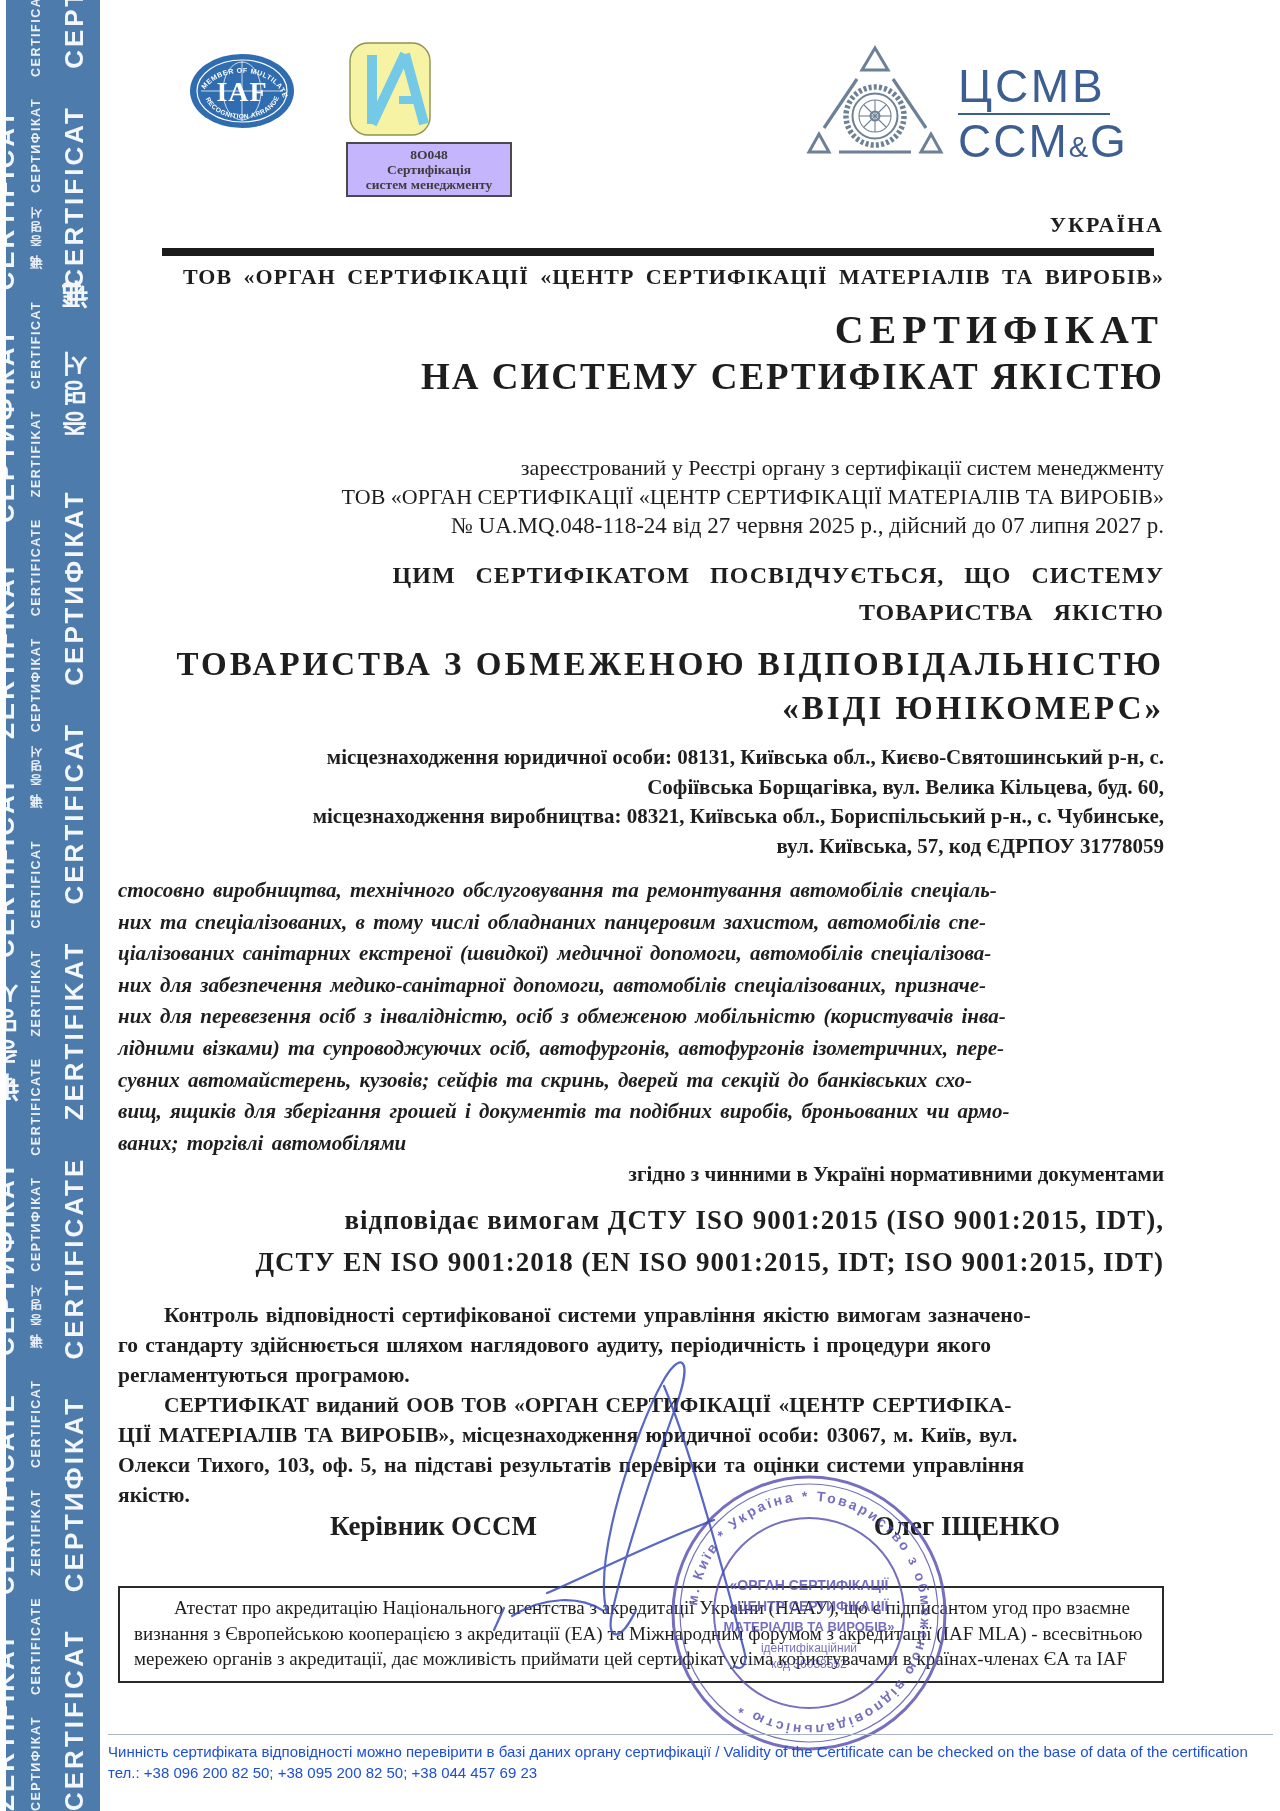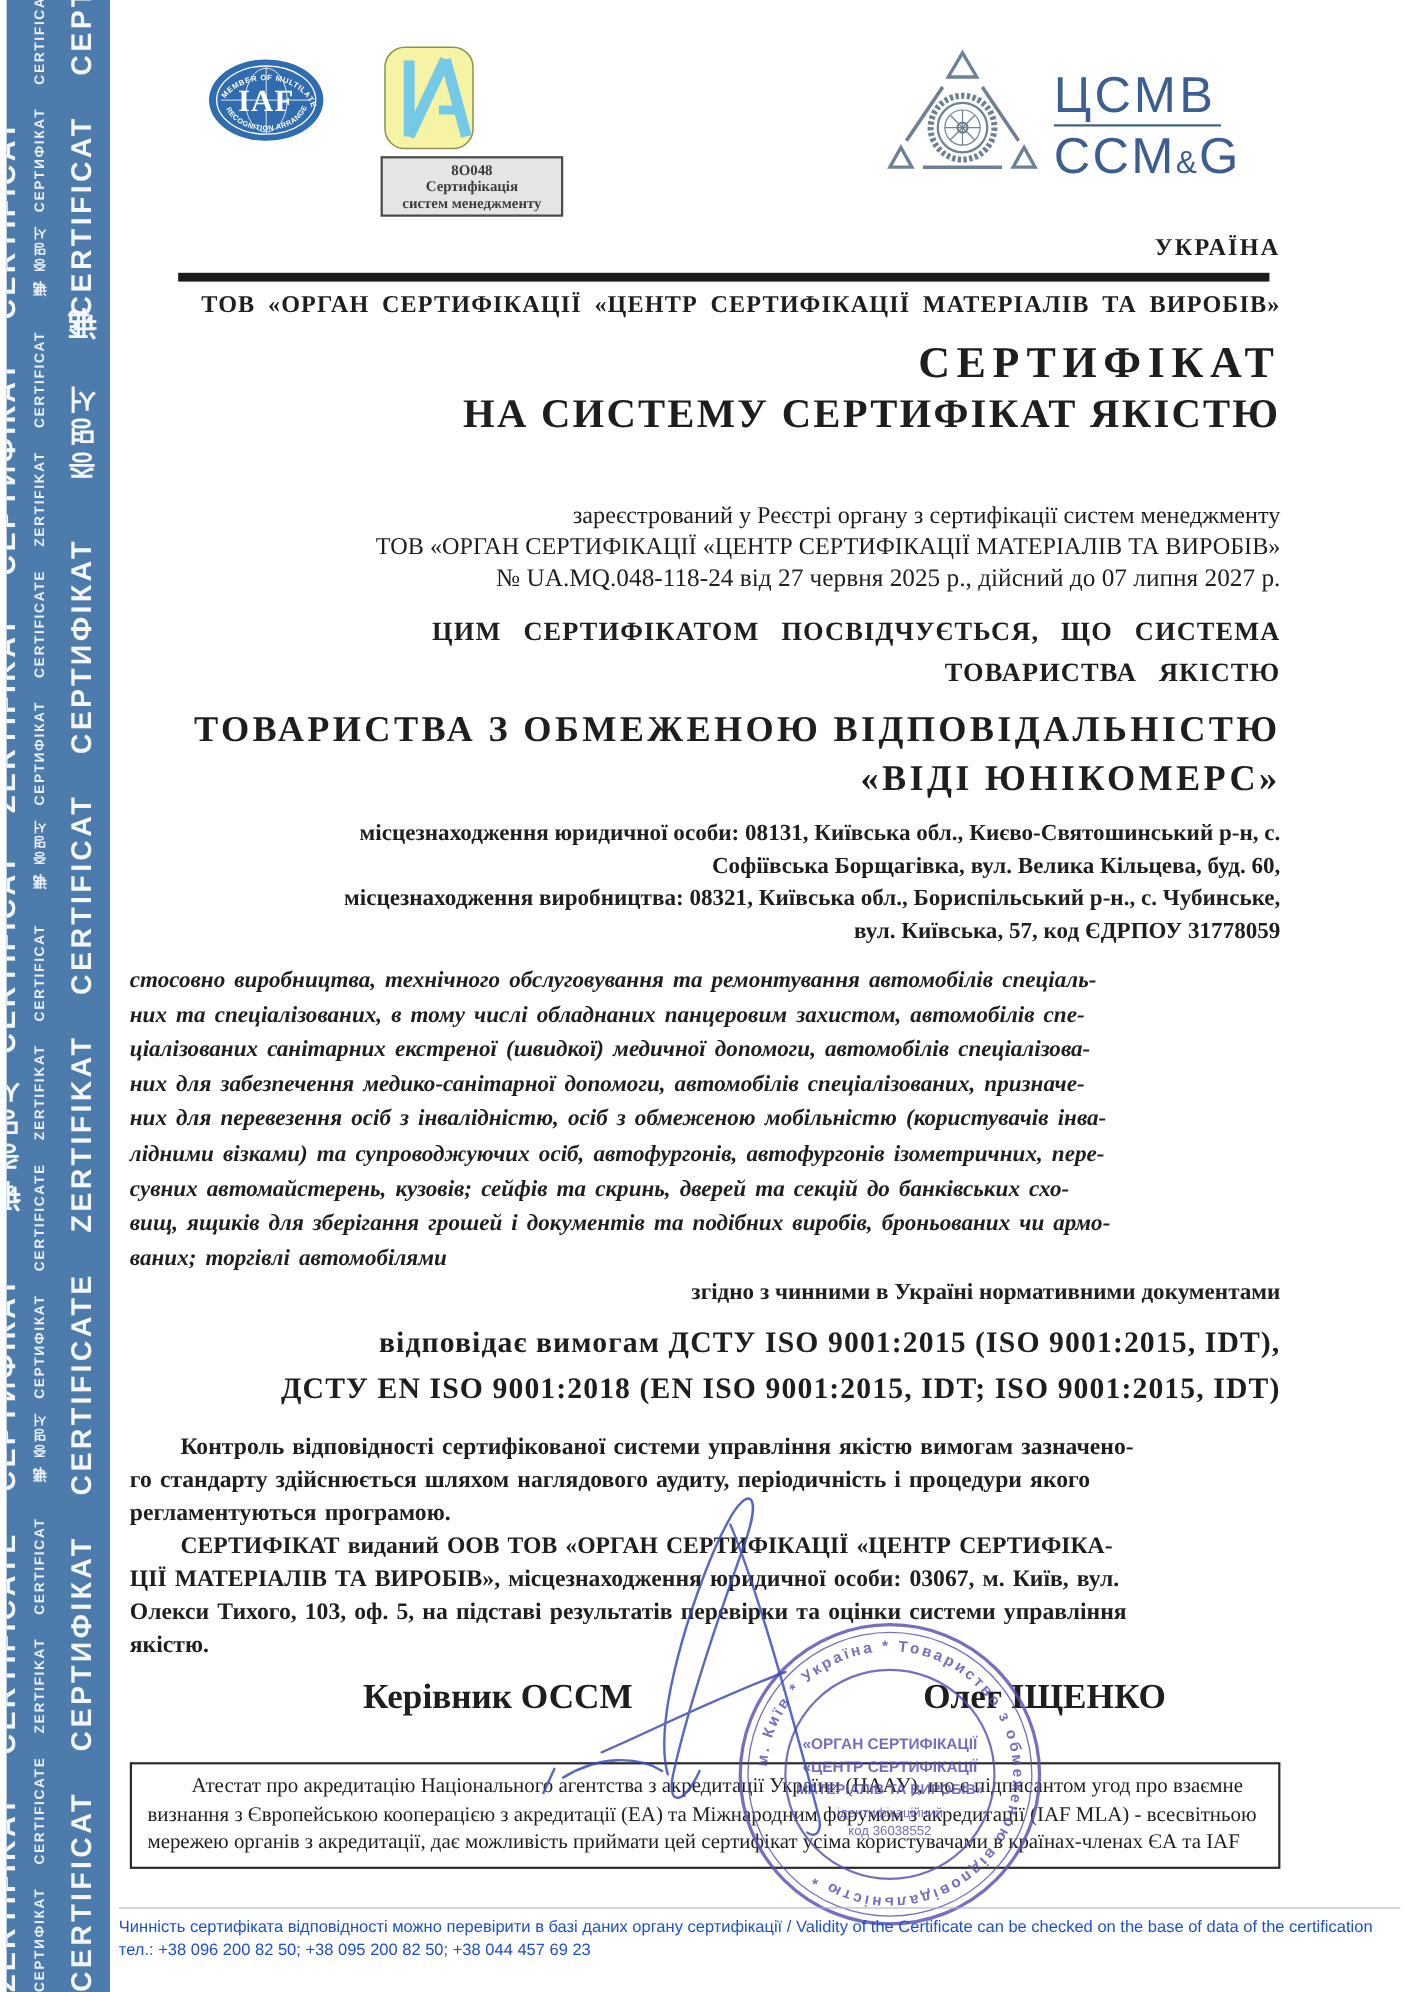--- a/index.html
+++ b/index.html
@@ -15,21 +15,21 @@
   .vtext.big{font-size:26px;font-weight:600;letter-spacing:3px;word-spacing:26px;}
   .vtext.small{font-size:12.5px;font-weight:700;letter-spacing:1.5px;word-spacing:16px;opacity:.95;}
   .col-a{width:30px;margin-left:-16px;}
   .col-b{width:24px;margin-left:4px;}
   .col-c{width:48px;margin-left:2px;}
 
   
   .logo-iaf{position:absolute;left:188px;top:52px;}
   .logo-naau{position:absolute;left:347px;top:40px;}
   .naau-caption{position:absolute;left:346px;top:142px;width:158px;border:2px solid #4a4a4a;
-                background:#e5e5e5;text-align:center;font-weight:700;font-size:13.5px;line-height:15px;
+                background:#c4b5fd;text-align:center;font-weight:700;font-size:13.5px;line-height:15px;
                 color:#3c3c3c;padding:3px 2px;}
   .logo-ccmg-mark{position:absolute;left:800px;top:42px;}
   .ccmg-text{position:absolute;left:958px;top:62px;color:#3d5e90;
              font-family:"Liberation Sans","DejaVu Sans",sans-serif;font-weight:500;}
   .ccmg-top{display:inline-block;font-size:46px;line-height:48px;letter-spacing:3px;
             border-bottom:2px solid #3d5e90;padding:0 4px 3px 0;}
   .ccmg-bottom{font-size:46px;line-height:52px;letter-spacing:2px;}
   .ccmg-amp{font-size:29px;}
 
   
@@ -47,21 +47,21 @@
   .company1{font-size:33px;font-weight:700;letter-spacing:3px;line-height:42px;margin-top:12px;}
   .company2{font-size:33px;font-weight:700;letter-spacing:3px;line-height:46px;}
   .address{font-size:21px;font-weight:700;line-height:29.5px;margin-top:12px;white-space:pre-line;}
   .scope{font-size:21px;font-weight:700;font-style:italic;line-height:31.6px;margin-top:14px;
          white-space:pre-line;word-spacing:3px;}
   .scope-note{font-size:21px;font-weight:700;line-height:30px;}
   .compliance{font-size:27px;font-weight:700;line-height:42px;letter-spacing:1px;margin-top:10px;}
   .control{font-size:21.5px;font-weight:700;line-height:30px;white-space:pre-line;text-indent:46px;
            word-spacing:2px;}
   .control-first{margin-top:17px;}
-  .sig-row{display:flex;margin-top:16px;font-size:32px;font-weight:700;line-height:32px;}
+  .sig-row{display:flex;font-size:27px;font-weight:700;line-height:32px;}
   .sig-role{margin-left:212px;}
   .sig-name{margin-left:auto;margin-right:104px;}
   .accred-box{margin-top:44px;border:2px solid #2a2a2a;padding:7px 14px 9px 14px;
               font-size:19px;line-height:25.5px;white-space:pre-line;text-indent:40px;}
 
   
   .stamp{position:absolute;left:664px;top:1468px;opacity:.82;pointer-events:none;}
   .signature{position:absolute;left:452px;top:1258px;opacity:.85;pointer-events:none;}
 
   
@@ -146,21 +146,21 @@
     <div class="black-bar"></div>
     <div class="issuer center">ТОВ «ОРГАН  СЕРТИФІКАЦІЇ «ЦЕНТР СЕРТИФІКАЦІЇ МАТЕРІАЛІВ ТА ВИРОБІВ»</div>
 
     <div class="title-main center">СЕРТИФІКАТ</div>
     <div class="title-sub center">НА СИСТЕМУ СЕРТИФІКАТ ЯКІСТЮ</div>
 
     <div class="reg-line reg-first center">зареєстрований у Реєстрі органу з сертифікації систем менеджменту</div>
     <div class="reg-line center">ТОВ «ОРГАН СЕРТИФІКАЦІЇ  «ЦЕНТР СЕРТИФІКАЦІЇ МАТЕРІАЛІВ ТА ВИРОБІВ»</div>
     <div class="reg-num center">№ UA.MQ.048-118-24 від 27 червня 2025 р., дійсний до 07 липня 2027 р.</div>
 
-    <div class="statement center">ЦИМ  СЕРТИФІКАТОМ  ПОСВІДЧУЄТЬСЯ,  ЩО  СИСТЕМА</div>
+    <div class="statement center">ЦИМ  СЕРТИФІКАТОМ  ПОСВІДЧУЄТЬСЯ,  ЩО  СИСТЕМУ</div>
     <div class="statement center" style="margin-top:0;">ТОВАРИСТВА  ЯКІСТЮ</div>
 
     <div class="company1 center">ТОВАРИСТВА З ОБМЕЖЕНОЮ ВІДПОВІДАЛЬНІСТЮ</div>
     <div class="company2 center">«ВІДІ ЮНІКОМЕРС»</div>
 
     <div class="address center">місцезнаходження   юридичної  особи:  08131, Київська обл., Києво-Святошинський р-н, с.
 Софіївська Борщагівка, вул. Велика Кільцева, буд. 60,
 місцезнаходження виробництва:  08321, Київська обл., Бориспільський р-н., с. Чубинське,
 вул. Київська, 57,   код ЄДРПОУ  31778059</div>
 

